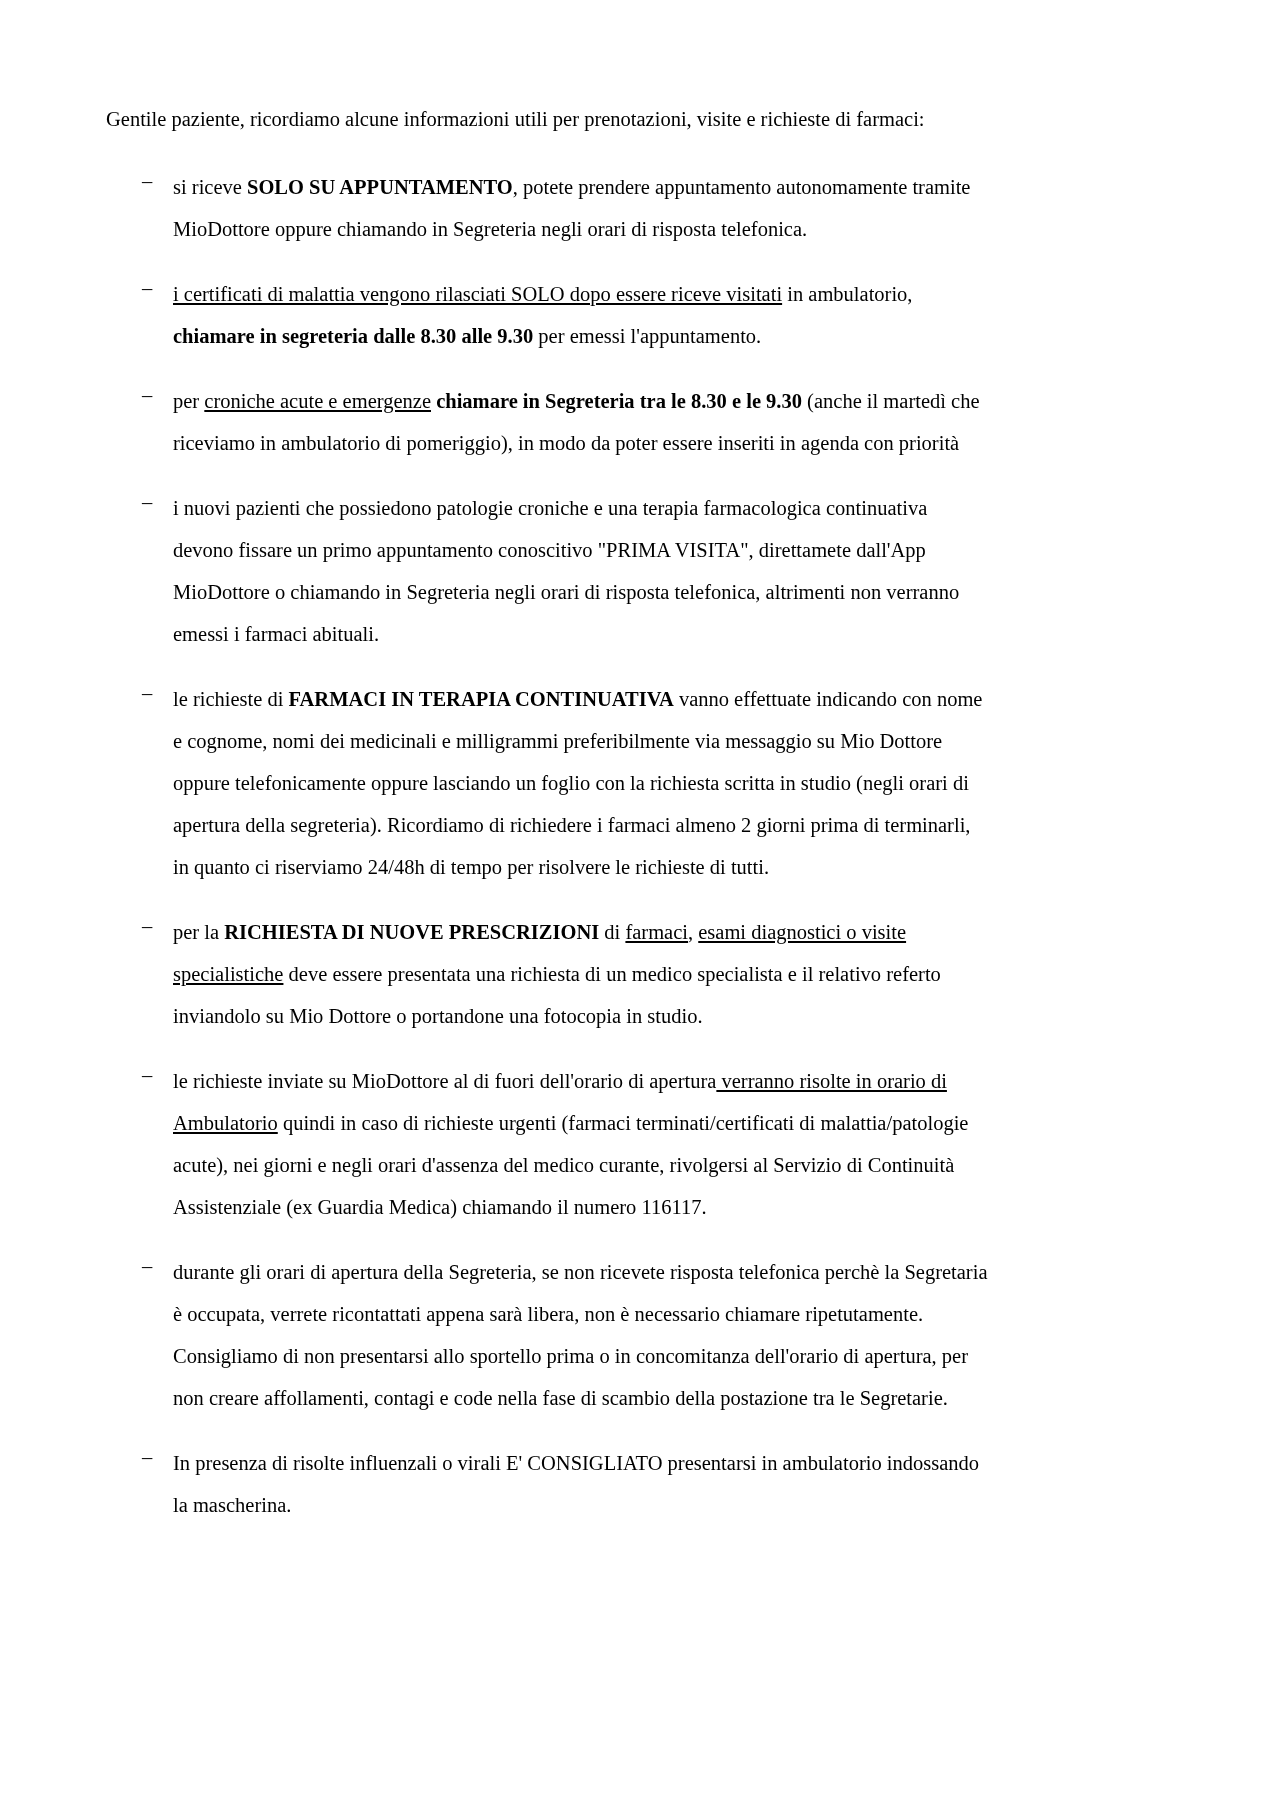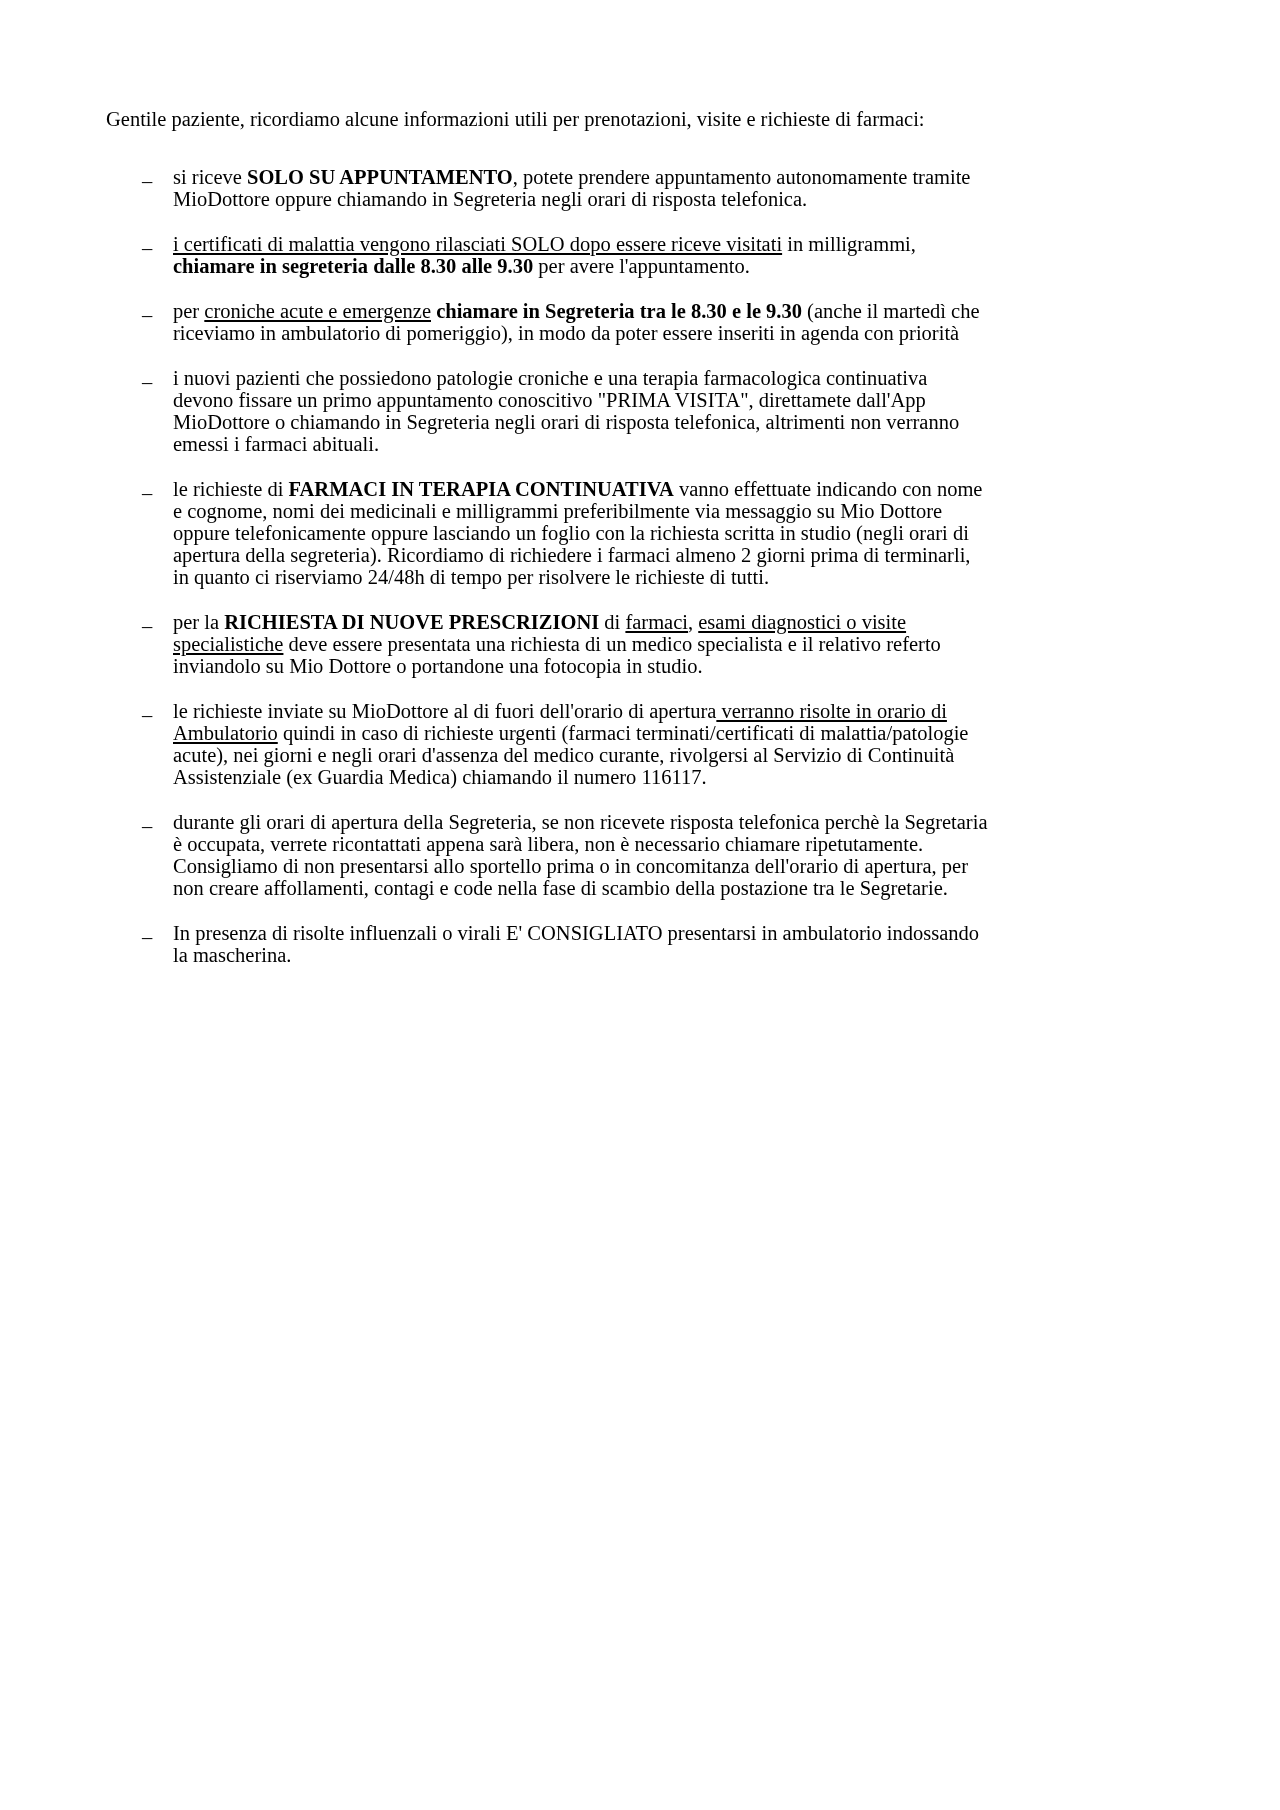--- a/index.html
+++ b/index.html
@@ -34,38 +34,38 @@
     margin-bottom: 0;
   }
   .dash {
     flex: none;
     width: 31px;
     margin-left: 36px;
     line-height: 30px;
   }
   .btext {
     flex: 1;
-    line-height: 22px;
+    line-height: 42px;
   }
   .seg-b { font-weight: bold; }
   .seg-u { text-decoration: underline; }
 </style>
 </head>
 <body>
 
 <div class="page">
   <p class="intro">Gentile paziente, ricordiamo alcune informazioni utili per prenotazioni, visite e richieste di farmaci:</p>
   <div class="bullet-list">
       <div class="bullet">
         <span class="dash">–</span>
         <span class="btext"><span>si riceve </span><span class="seg-b">SOLO SU APPUNTAMENTO</span><span>, potete prendere appuntamento autonomamente tramite MioDottore oppure chiamando in Segreteria negli orari di risposta telefonica.</span></span>
       </div>
       <div class="bullet">
         <span class="dash">–</span>
-        <span class="btext"><span class="seg-u">i certificati di malattia vengono rilasciati SOLO dopo essere riceve visitati</span><span> in milligrammi, </span><span class="seg-b">chiamare in segreteria dalle 8.30 alle 9.30</span><span> per avere l'appuntamento.</span></span>
+        <span class="btext"><span class="seg-u">i certificati di malattia vengono rilasciati SOLO dopo essere riceve visitati</span><span> in ambulatorio, </span><span class="seg-b">chiamare in segreteria dalle 8.30 alle 9.30</span><span> per emessi l'appuntamento.</span></span>
       </div>
       <div class="bullet">
         <span class="dash">–</span>
         <span class="btext"><span>per </span><span class="seg-u">croniche acute e emergenze</span><span> </span><span class="seg-b">chiamare in Segreteria tra le 8.30 e le 9.30</span><span> (anche il martedì che riceviamo in ambulatorio di pomeriggio), in modo da poter essere inseriti in agenda con priorità</span></span>
       </div>
       <div class="bullet">
         <span class="dash">–</span>
         <span class="btext"><span>i nuovi pazienti che possiedono patologie croniche e una terapia farmacologica continuativa devono fissare un primo appuntamento conoscitivo "PRIMA VISITA", direttamete dall'App MioDottore o chiamando in Segreteria negli orari di risposta telefonica, altrimenti non verranno emessi i farmaci abituali.</span></span>
       </div>
       <div class="bullet">

